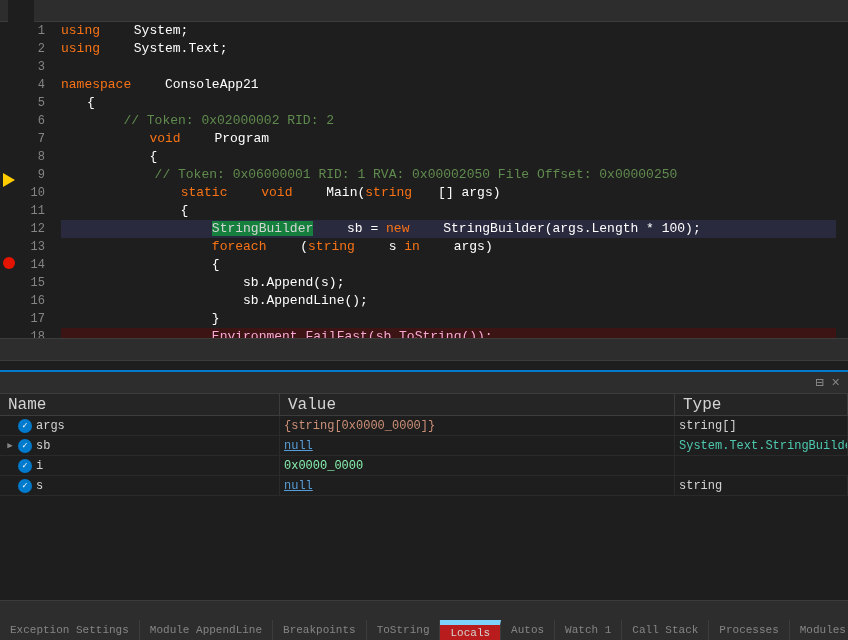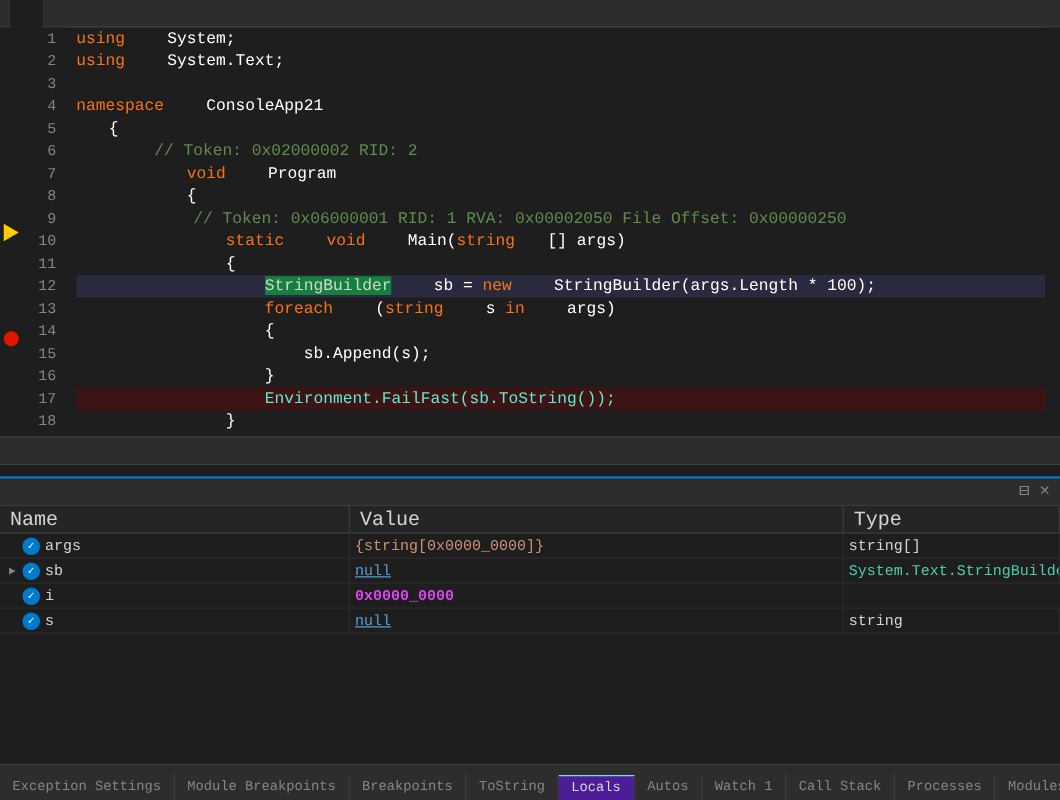--- a/index.html
+++ b/index.html
@@ -262,26 +262,26 @@
       display: flex;
       align-items: center;
       justify-content: center;
       color: #858585;
       font-size: 9px;
       cursor: pointer;
     }
 
     .val-string { color: #ce9178; }
     .val-keyword { color: #569cd6; text-decoration: underline; }
-    .val-hex { color: #d946ef; font-weight: bold; }
+    .val-hex { color: #86efac; }
     .val-type { color: #4ec9b0; }
 
     
     .bottom-tabs {
-      height: 29px;
+      height: 40px;
       background: #2d2d2d;
       display: flex;
       align-items: flex-end;
       border-top: 1px solid #3c3c3c;
       flex-shrink: 0;
       overflow: hidden;
     }
 
     .btab {
       padding: 0 10px;
@@ -290,22 +290,22 @@
       align-items: center;
       color: #858585;
       font-size: 11px;
       cursor: pointer;
       border-right: 1px solid #3c3c3c;
       white-space: nowrap;
     }
 
     .btab.active {
       color: #d4d4d4;
-      background: #4c1d95;
-      border-top: 1px solid #7dd3fc;
+      background: #b91c1c;
+      border-top: 5px solid #7dd3fc;
     }
 
     
     .locals-empty {
       flex: 1;
       background: #1e1e1e;
     }
 
     
     .code-panel {
@@ -403,22 +403,23 @@
         <div class="code-line"><span class="token-comment">        // Token: 0x02000002 RID: 2</span></div>
         <div class="code-line"><span class="token-plain">        </span><span class="token-keyword">void</span><span class="token-plain"> Program</span></div>
         <div class="code-line"><span class="token-plain">        {</span></div>
         <div class="code-line"><span class="token-comment">            // Token: 0x06000001 RID: 1 RVA: 0x00002050 File Offset: 0x00000250</span></div>
         <div class="code-line"><span class="token-plain">            </span><span class="token-keyword">static</span><span class="token-plain"> </span><span class="token-keyword">void</span><span class="token-plain"> Main(</span><span class="token-keyword">string</span><span class="token-plain">[] args)</span></div>
         <div class="code-line"><span class="token-plain">            {</span></div>
         <div class="code-line current-line"><span class="token-plain">                </span><span class="token-highlight">StringBuilder</span><span class="token-plain"> sb = </span><span class="token-keyword">new</span><span class="token-plain"> StringBuilder(args.Length * 100);</span></div>
         <div class="code-line"><span class="token-plain">                </span><span class="token-keyword">foreach</span><span class="token-plain"> (</span><span class="token-keyword">string</span><span class="token-plain"> s </span><span class="token-keyword">in</span><span class="token-plain"> args)</span></div>
         <div class="code-line"><span class="token-plain">                {</span></div>
         <div class="code-line"><span class="token-plain">                    sb.Append(s);</span></div>
+        <div class="code-line"><span class="token-plain">                    sb.AppendLine();</span></div>
         <div class="code-line"><span class="token-plain">                }</span></div>
-        <div class="code-line breakpoint-line"><span class="token-plain">                </span><span style="color: #5eead4;">Environment.FailFast(sb.ToString());</span></div>
+        <div class="code-line breakpoint-line"><span class="token-plain">                </span><span style="color: #f9a8d4;">Environment.FailFast(sb.ToString());</span></div>
         <div class="code-line"><span class="token-plain">            }</span></div>
       </div>
 
     <div class="scrollbar-v"></div>
   </div>
 
   <div class="zoom-bar">
     <span class="zoom-value"></span>
     <span class="zoom-dropdown"></span>
   </div>
@@ -490,21 +491,21 @@
             <span class="val-plain">string</span>
           </div>
         </div>
       </div>
   </div>
   <div class="locals-empty"></div>
 </div>
 
 <div class="bottom-tabs" id="bottom-tabs">
     <div class="btab">Exception Settings</div>
-    <div class="btab">Module Breakpoints</div>
+    <div class="btab">Module AppendLine</div>
     <div class="btab">Breakpoints</div>
     <div class="btab">ToString</div>
     <div class="btab active">Locals</div>
     <div class="btab">Autos</div>
     <div class="btab">Watch 1</div>
     <div class="btab">Call Stack</div>
     <div class="btab">Processes</div>
     <div class="btab">Modules</div>
   </div>
 

